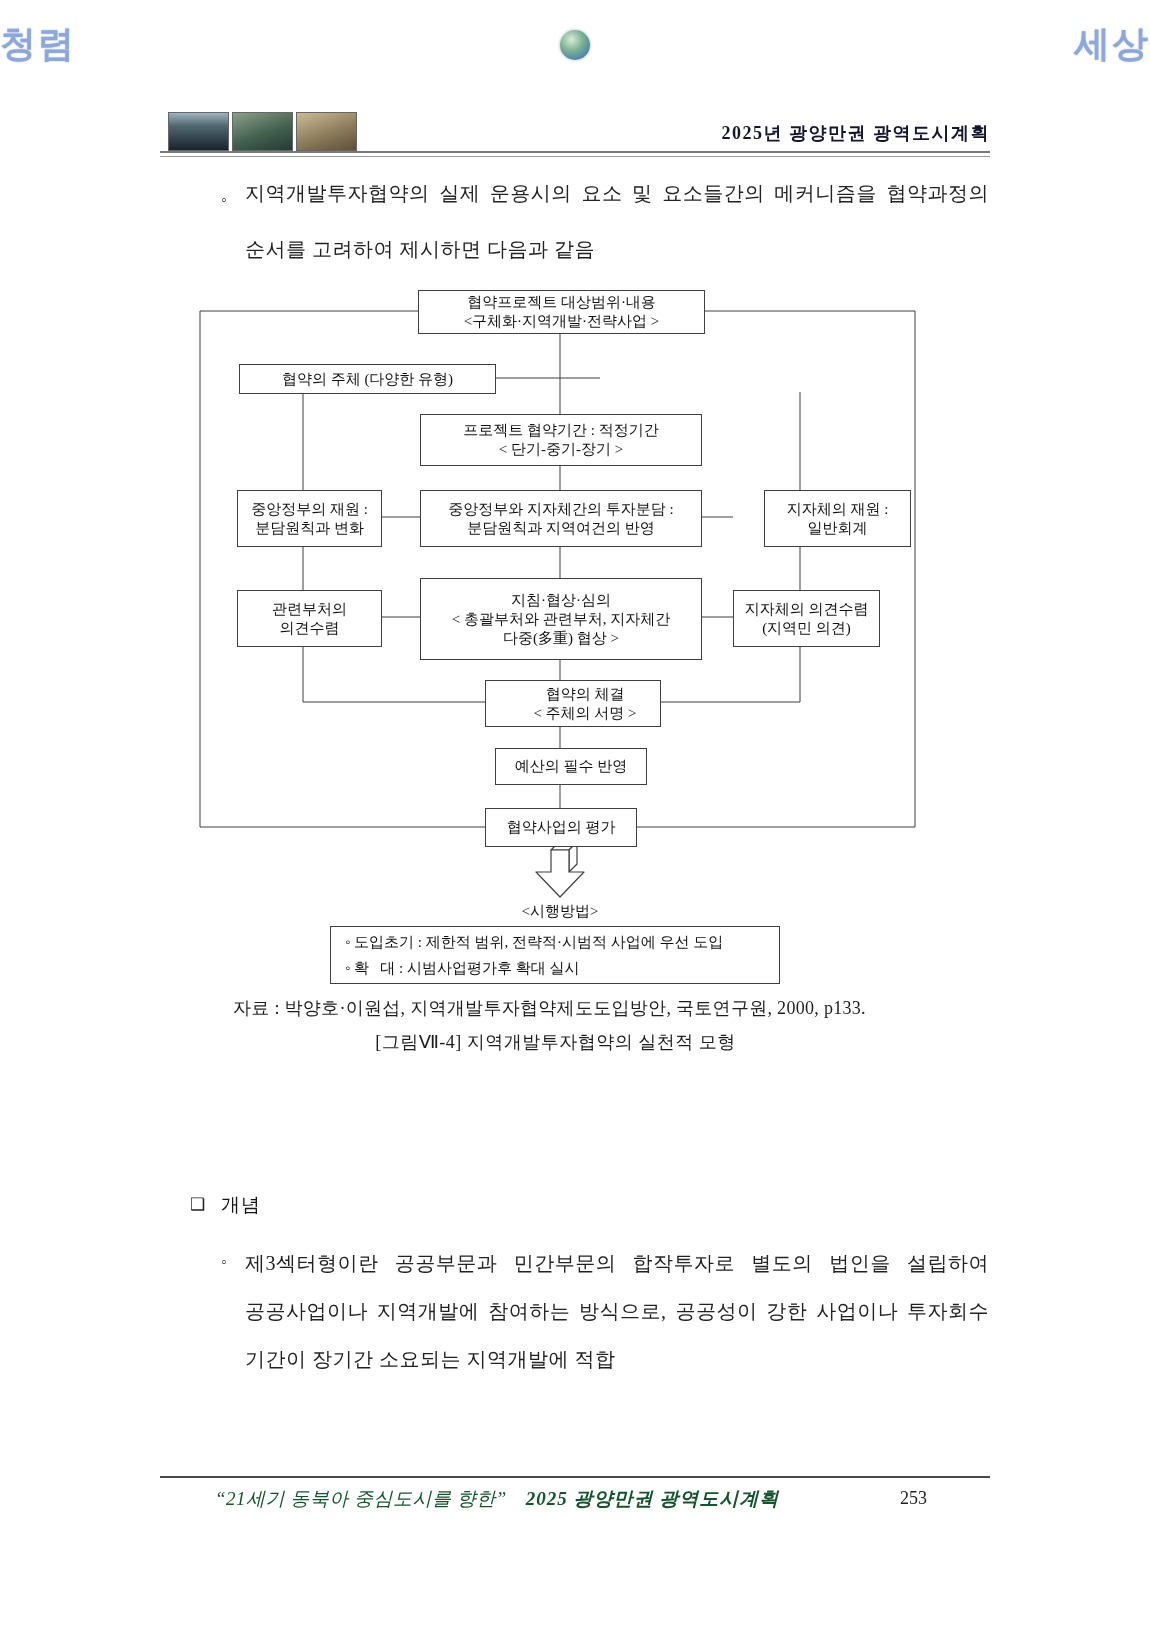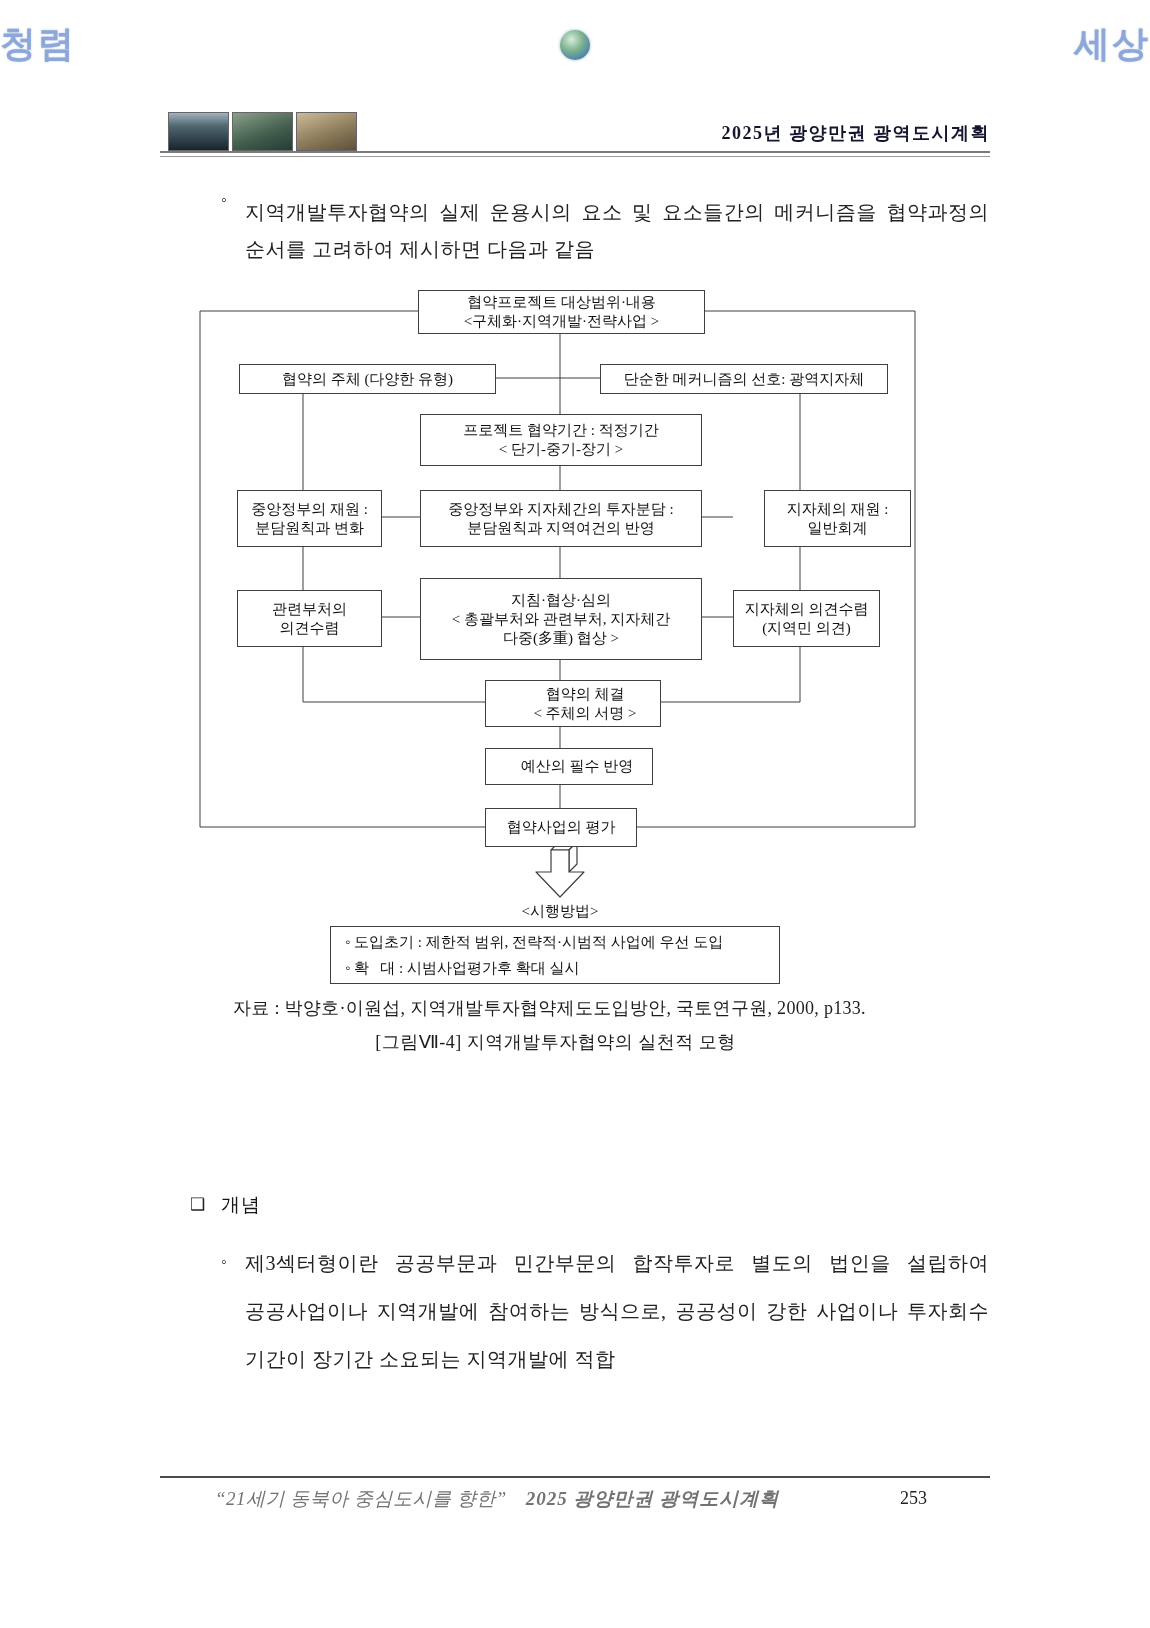--- a/index.html
+++ b/index.html
@@ -42,21 +42,21 @@
   .caption{position:absolute;left:193px;top:1030px;width:725px;text-align:center;font-size:18px;
            letter-spacing:.5px;color:#1d1d1d;}
   .sec-heading{position:absolute;left:186px;top:1128px;font-family:"Liberation Sans",sans-serif;
                font-size:21px;font-weight:600;letter-spacing:1px;color:#141414;}
   .sub-marker{position:absolute;left:190px;top:1194px;font-family:"Liberation Sans",sans-serif;
               font-size:17px;color:#222;}
   .sub-heading{position:absolute;left:221px;top:1192px;font-family:"Liberation Sans",sans-serif;
                font-size:19px;font-weight:500;letter-spacing:1px;color:#161616;}
   
   .footer-rule{position:absolute;top:1476px;left:160px;width:830px;height:2px;background:#4a4a4a;}
-  .footer-text{position:absolute;left:215px;top:1486px;font-size:19px;color:#737373;white-space:nowrap;}
+  .footer-text{position:absolute;left:215px;top:1486px;font-size:19px;color:#14532d;white-space:nowrap;}
   .footer-quote{font-style:italic;letter-spacing:.5px;}
   .footer-title{font-style:italic;font-weight:bold;margin-left:14px;letter-spacing:1px;}
   .footer-page{position:absolute;left:900px;top:1488px;font-size:18px;color:#222;}
 </style>
 </head>
 <body>
 
 <div class="page">
 
   <div class="logo">
@@ -68,21 +68,21 @@
   <div class="thumbs">
     <div class="thumb thumb1"></div>
     <div class="thumb thumb2"></div>
     <div class="thumb thumb3"></div>
   </div>
   <div class="header-title">2025년 광양만권 광역도시계획</div>
   <div class="rule1"></div>
   <div class="rule2"></div>
 
   <div class="marker" style="left:221px;top:191px;">◦</div>
-  <div class="btext jline" style="left:245px;top:199px;">지역개발투자협약의 실제 운용시의 요소 및 요소들간의 메커니즘을 협약과정의</div>
+  <div class="btext jline" style="left:245px;top:180px;">지역개발투자협약의 실제 운용시의 요소 및 요소들간의 메커니즘을 협약과정의</div>
   <div class="btext" style="left:245px;top:236px;">순서를 고려하여 제시하면 다음과 같음</div>
 
   <div class="diagram">
     <svg class="dsvg" width="725" height="700" viewBox="0 0 725 700">
       <g stroke="#3f3f3f" stroke-width="1" fill="none">
         <path d="M365 42 V518"></path>
         <path d="M299 88 H405"></path>
         <path d="M108 102 V412 H290"></path>
         <path d="M605 102 V412 H440"></path>
         <path d="M185 227 H225"></path>
@@ -97,21 +97,20 @@
         <polygon points="374,560 382,552 382,574 374,582"></polygon>
         <polygon points="356,560 374,560 374,582 389,582 365,607 341,582 356,582"></polygon>
       </g>
     </svg>
 
     <div class="dbox" style="left:223px;top:0;width:285px;height:42px;">
       <span>협약프로젝트 대상범위·내용</span>
       <span>&lt;구체화·지역개발·전략사업 &gt;</span>
     </div>
     <div class="dbox" style="left:44px;top:74px;width:255px;height:28px;">협약의 주체 (다양한 유형)</div>
-    <div class="dbox" style="left:405px;top:74px;width:286px;height:28px;">단순한 메커니즘의 선호: 광역지자체</div>
     <div class="dbox" style="left:225px;top:124px;width:280px;height:50px;">
       <span>프로젝트 협약기간 : 적정기간</span>
       <span>&lt; 단기-중기-장기 &gt;</span>
     </div>
     <div class="dbox" style="left:42px;top:200px;width:143px;height:55px;">
       <span>중앙정부의 재원 :</span>
       <span>분담원칙과 변화</span>
     </div>
     <div class="dbox" style="left:225px;top:200px;width:280px;height:55px;">
       <span>중앙정부와 지자체간의 투자분담 :</span>
@@ -131,21 +130,21 @@
       <span>다중(多重) 협상 &gt;</span>
     </div>
     <div class="dbox" style="left:538px;top:300px;width:145px;height:55px;">
       <span>지자체의 의견수렴</span>
       <span>(지역민 의견)</span>
     </div>
     <div class="dbox" style="left:290px;top:390px;width:150px;height:45px;padding-left:24px;">
       <span>협약의 체결</span>
       <span>&lt; 주체의 서명 &gt;</span>
     </div>
-    <div class="dbox" style="left:290px;top:458px;width:150px;height:35px;padding-left:16px;">예산의 필수 반영</div>
+    <div class="dbox" style="left:300px;top:458px;width:150px;height:35px;">예산의 필수 반영</div>
     <div class="dbox" style="left:290px;top:518px;width:150px;height:37px;">협약사업의 평가</div>
 
     <div class="arrow-label">&lt;시행방법&gt;</div>
 
     <div class="nbox">
       <div class="nline">◦ 도입초기 : 제한적 범위, 전략적·시범적 사업에 우선 도입</div>
       <div class="nline">◦ 확   대 : 시범사업평가후 확대 실시</div>
     </div>
   </div>
 

